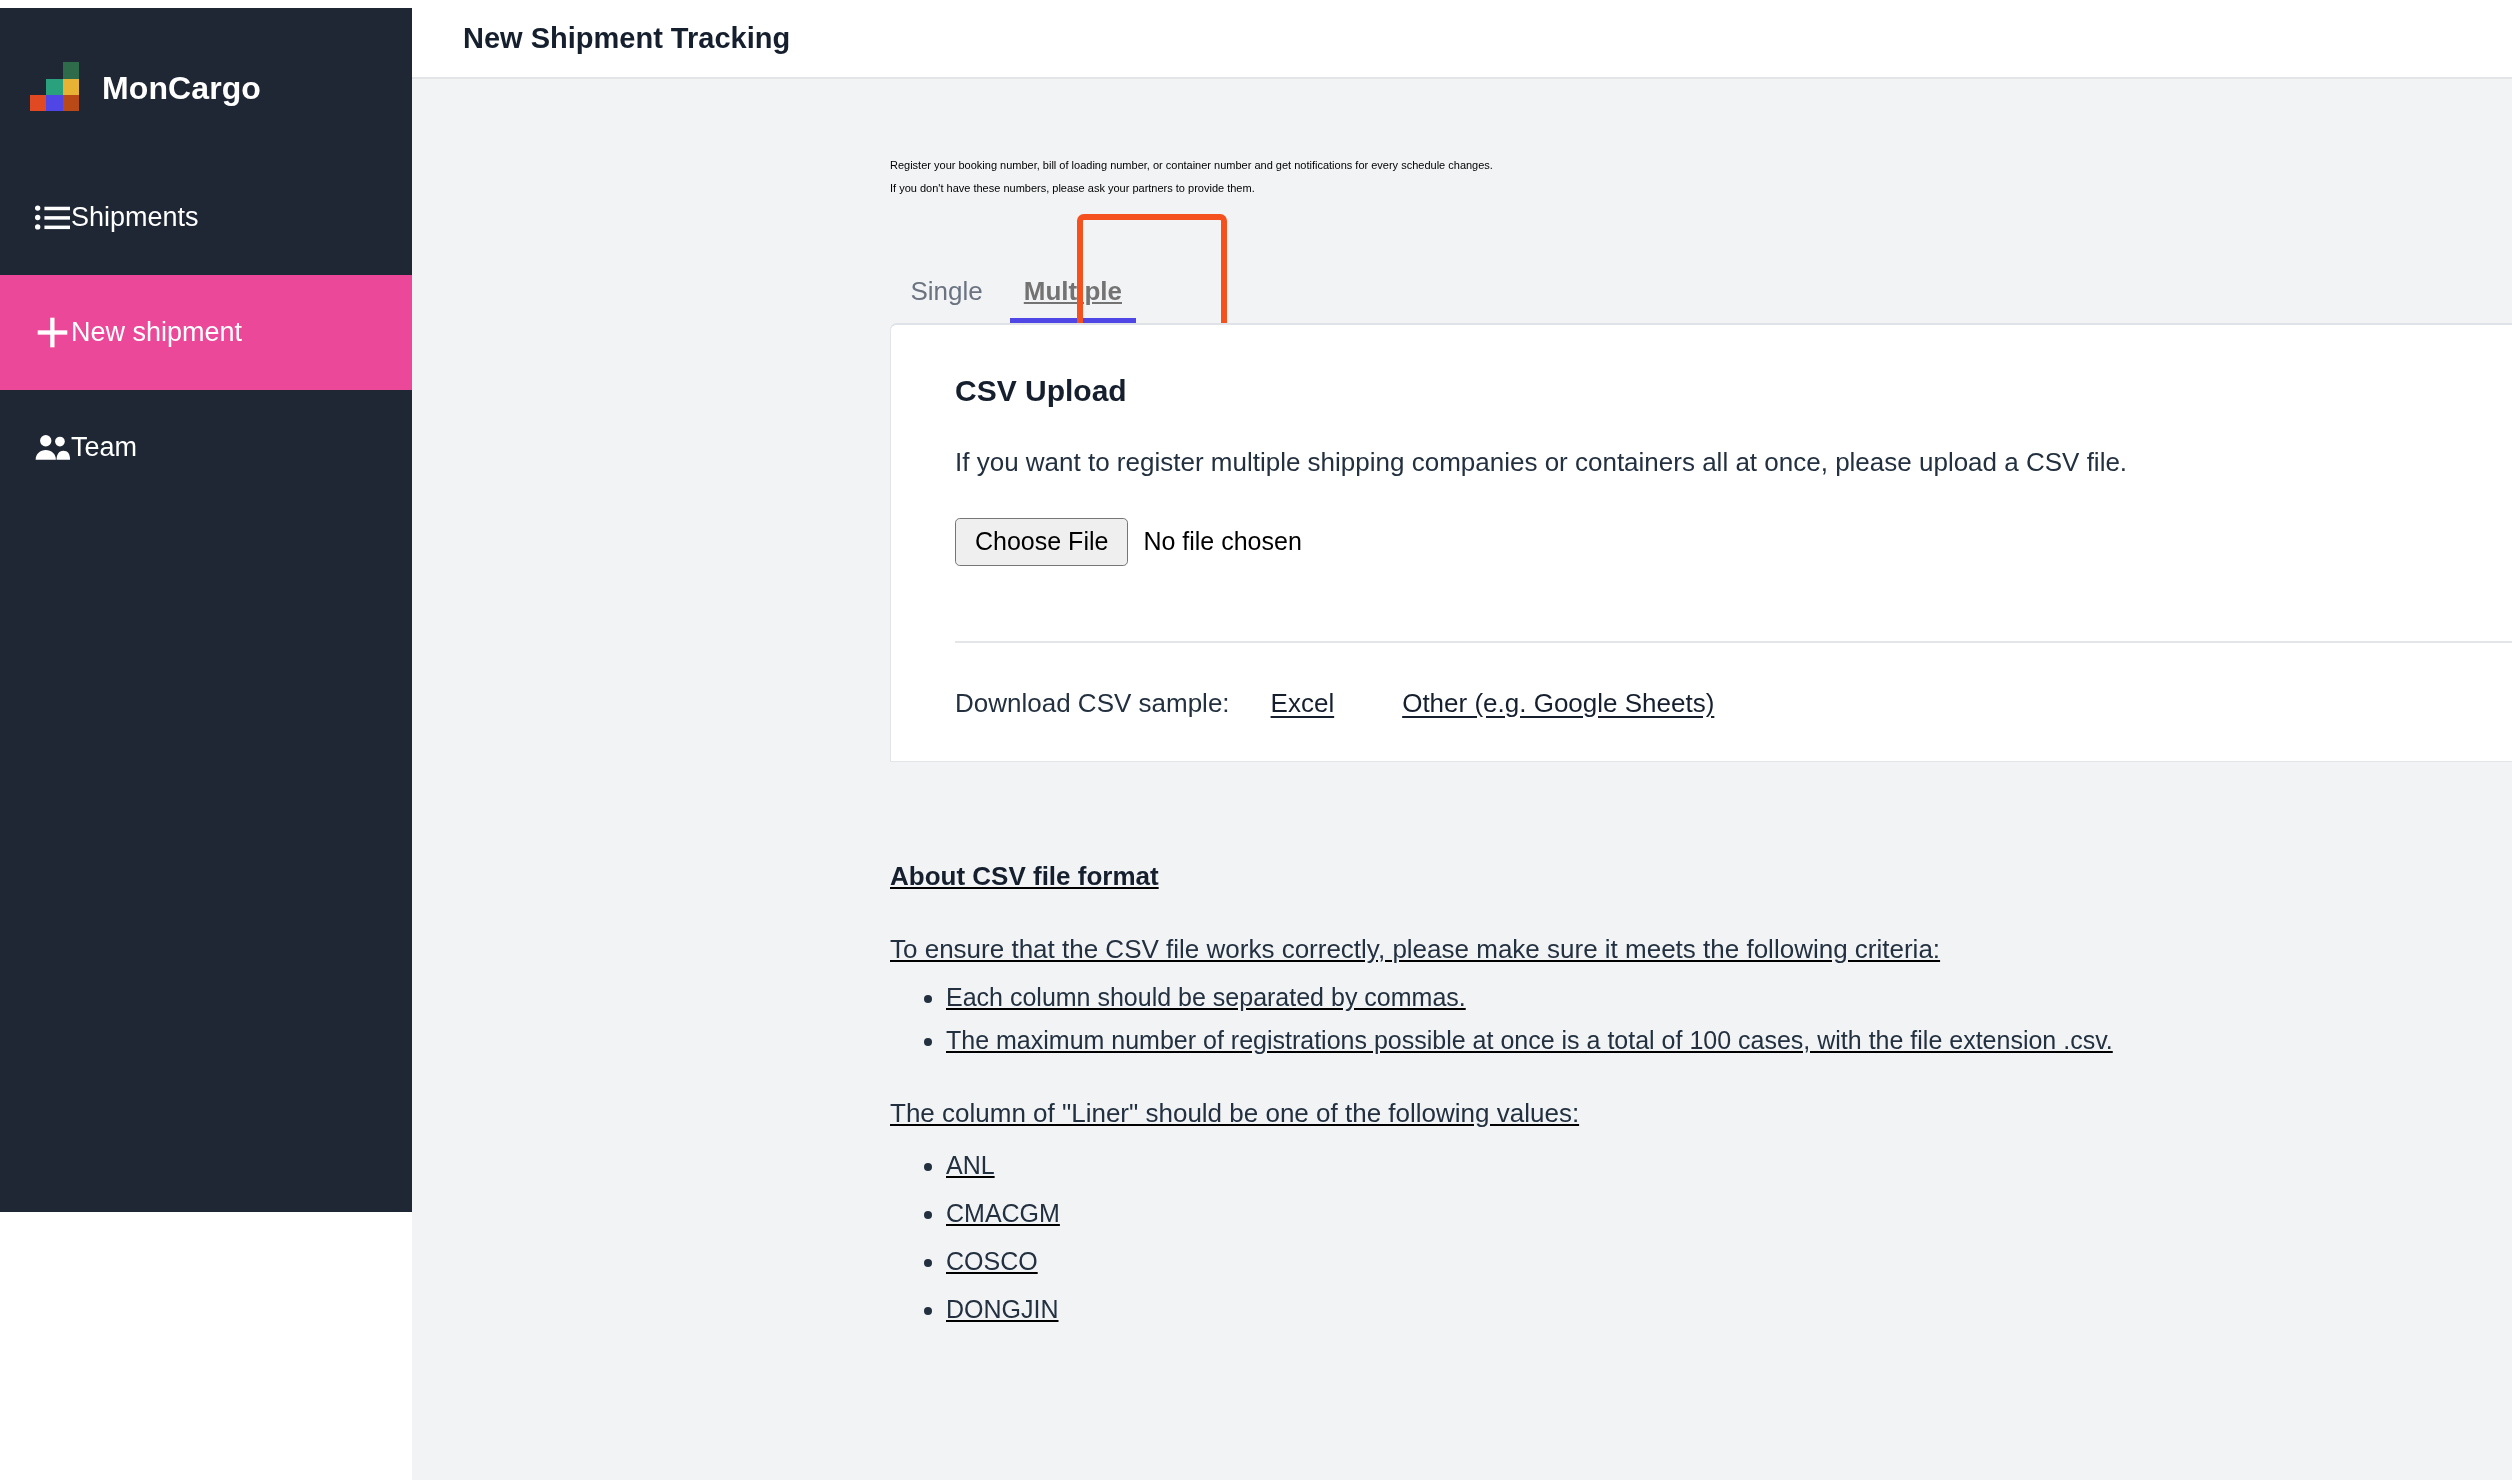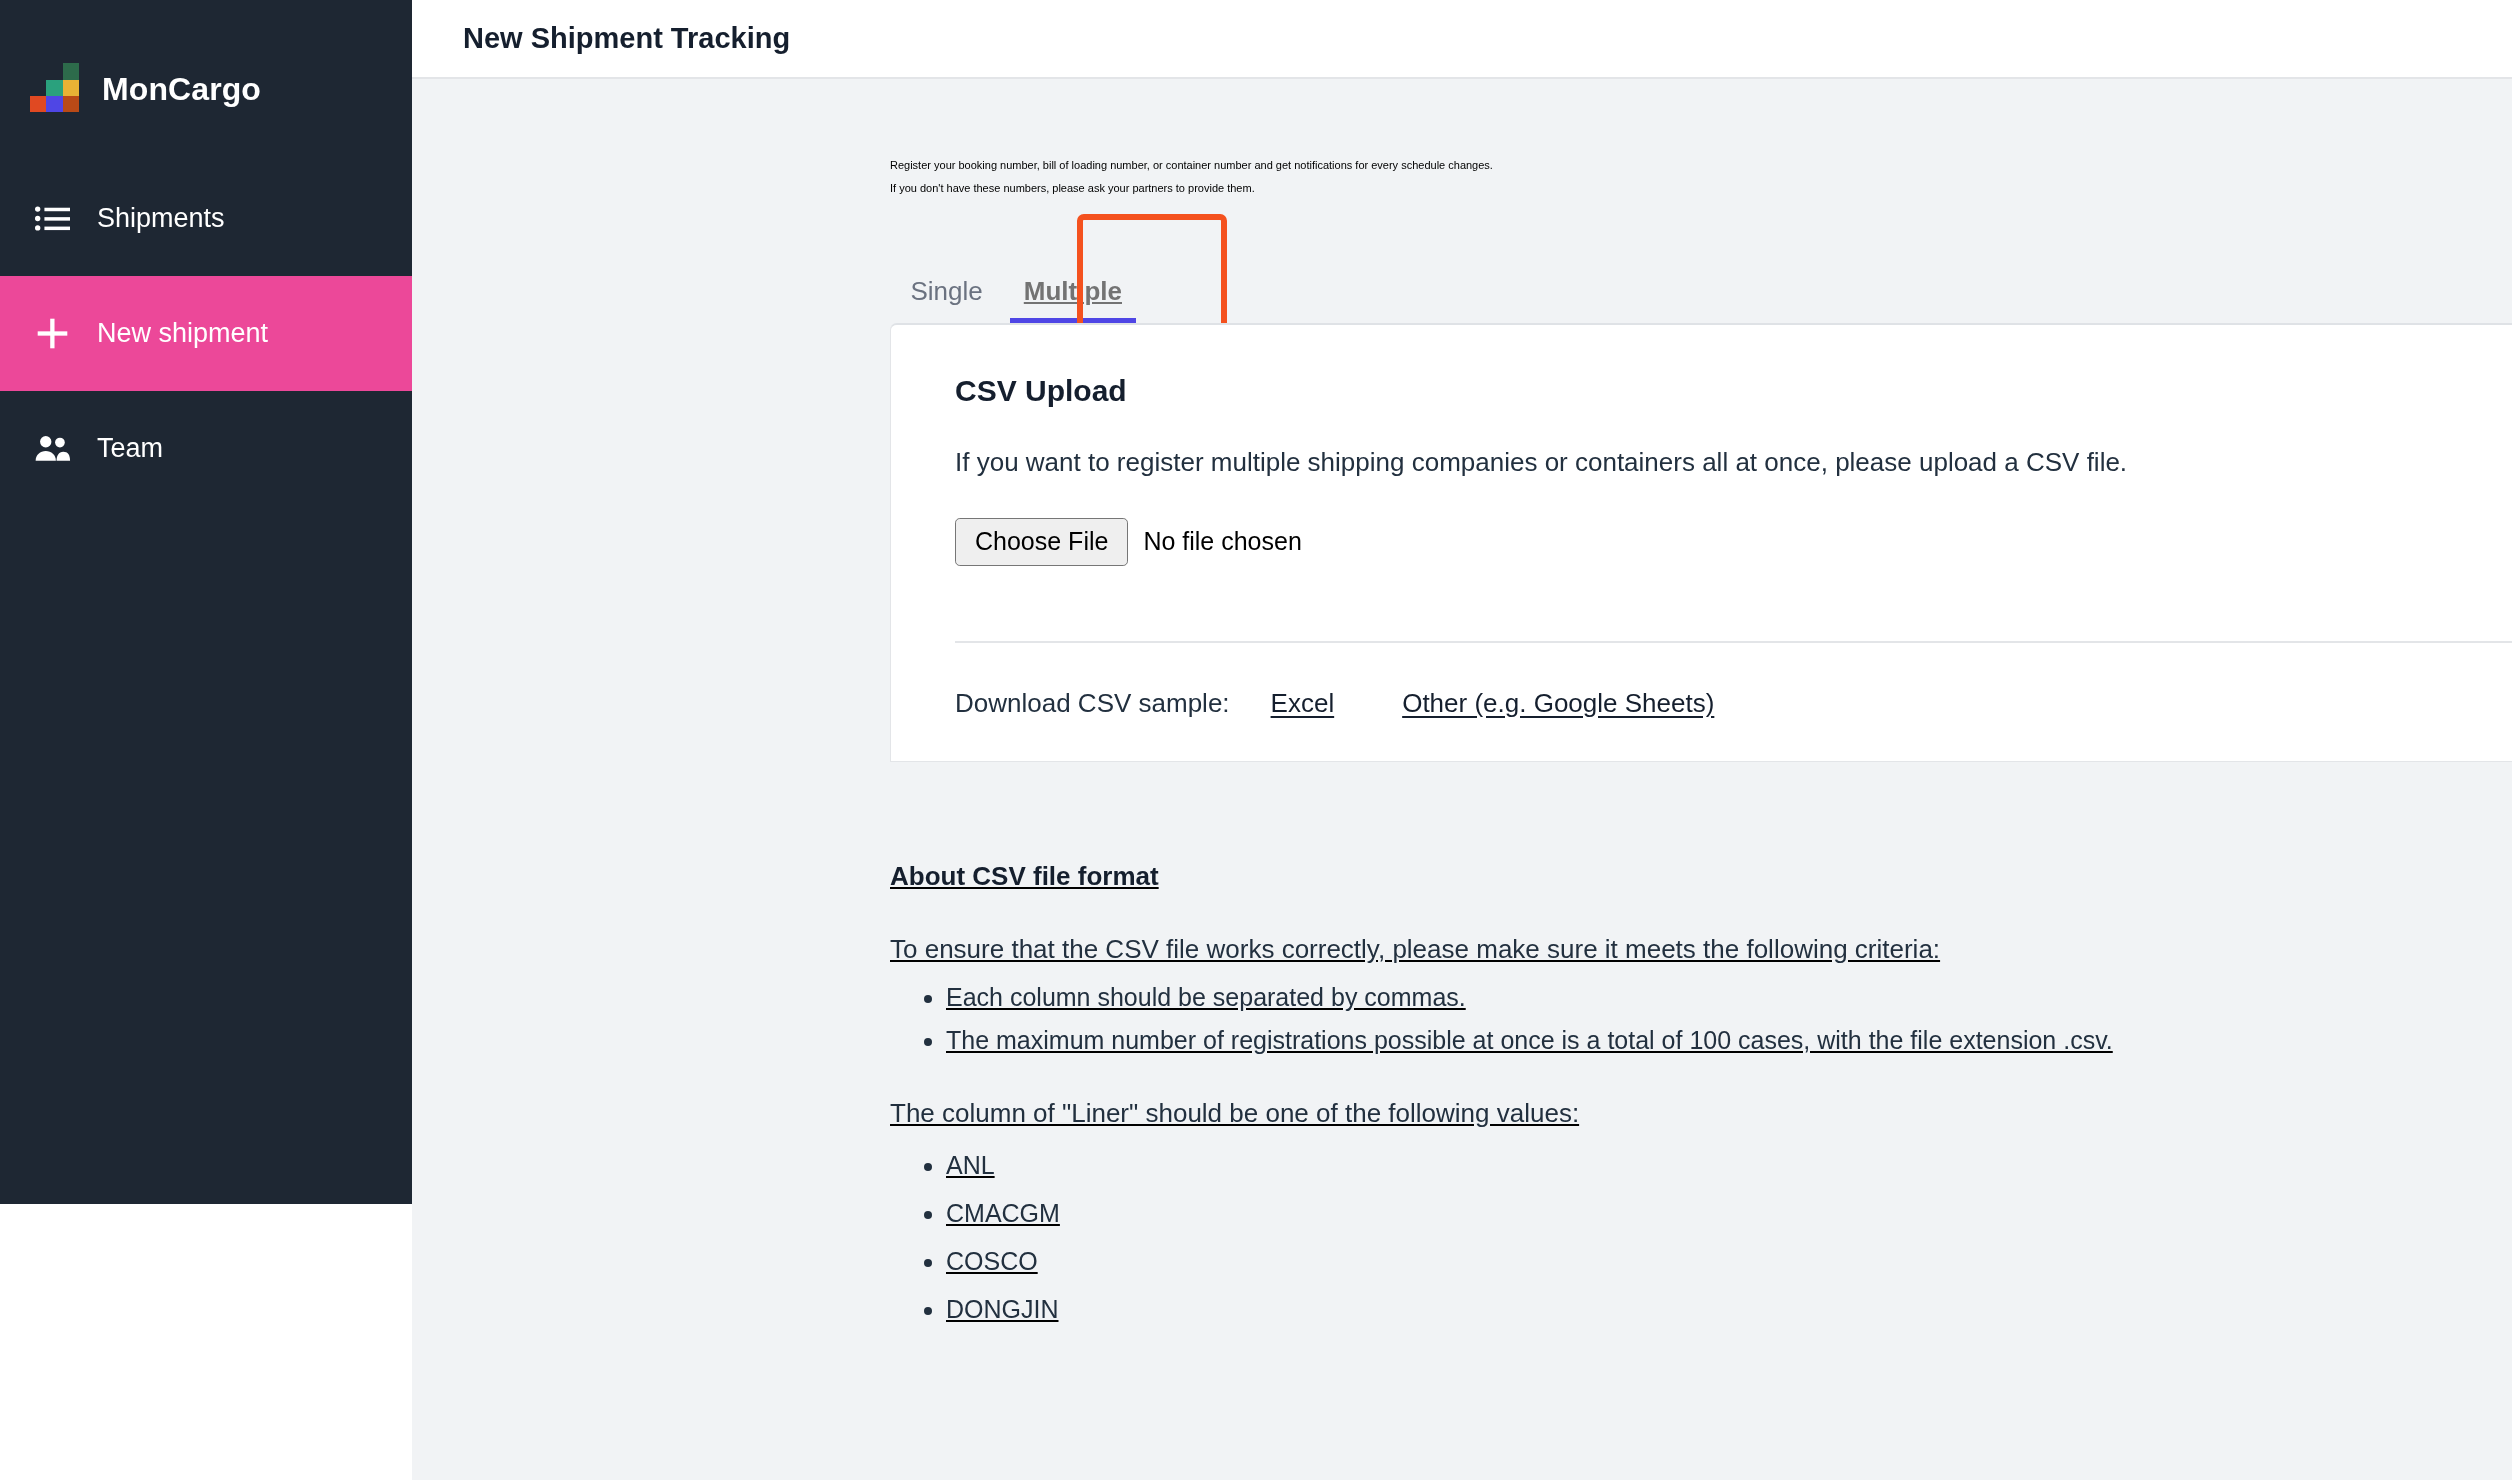--- a/index.html
+++ b/index.html
@@ -14,21 +14,22 @@
 
   
   #sidebar {
     width: 412px;
     min-width: 412px;
     height: 1204px;
     background: #1e2733;
     color: #ffffff;
     display: flex;
     flex-direction: column;
-    padding-top: 16px;
+    padding-top: 7px;
+    margin-top: 8px;
   }
   .brand {
     display: flex;
     align-items: center;
     height: 145px;
     padding-left: 30px;
     gap: 23px;
   }
   .brand-mark {
     width: 49px; height: 45px;
@@ -51,21 +52,20 @@
     letter-spacing: 0.1px;
     color: #ffffff;
     line-height: 1;
   }
 
   .nav-item {
     display: flex;
     align-items: center;
     height: 115px;
     padding-left: 33px;
-    gap: 26px;
     color: #ffffff;
     font-size: 27px;
     cursor: pointer;
     user-select: none;
   }
   .nav-item.active { background: #ec4899; }
   .nav-icon {
     width: 38px; height: 38px;
     flex: 0 0 auto;
     display: flex;

